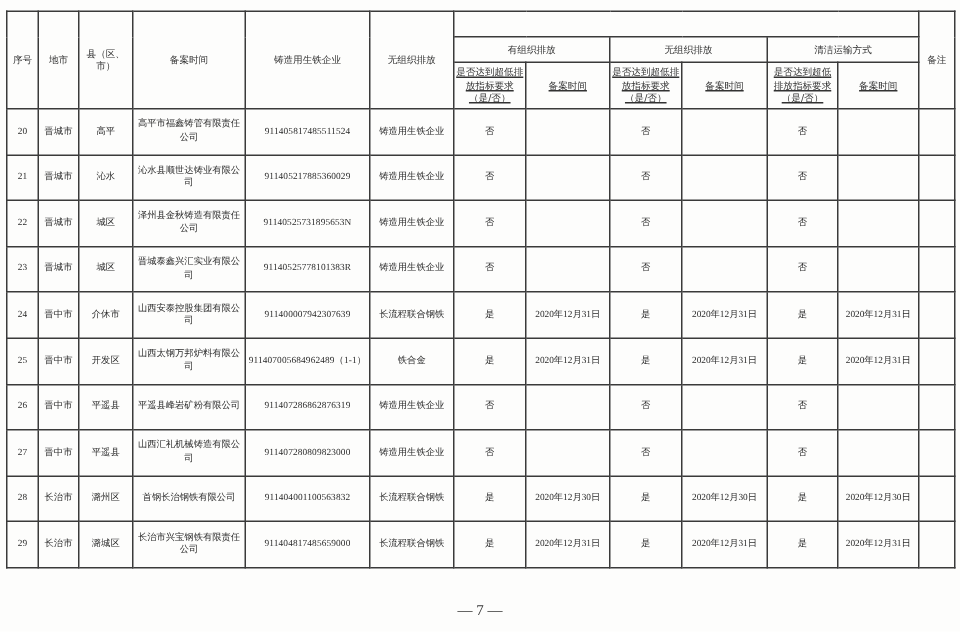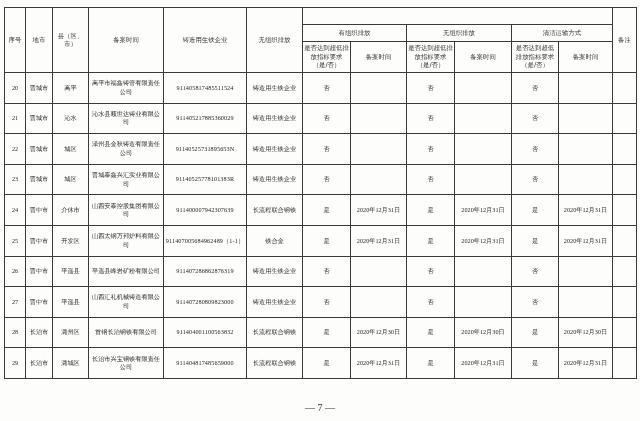--- a/index.html
+++ b/index.html
@@ -39,21 +39,21 @@
       line-height: 8.5px;
       overflow: hidden;
       word-break: break-all;
     }
     table.grid th {
       font-size: 6.4px;
       color: #333;
     }
     tr.top-row th { height: 16px; }
     tr.group-row th { height: 16px; }
-    tr.sub-row th { height: 30px; }
+    tr.sub-row th { height: 30px; text-decoration: underline; }
     tr.data-row td { height: 29.6px; }
     .code { font-family: "Liberation Serif", serif; font-size: 6.4px; letter-spacing: 0.1px; }
     .date { font-family: "Liberation Serif", serif; font-size: 6.2px; }
     .num { font-family: "Liberation Serif", serif; font-size: 6.8px; }
     .company { font-size: 6.2px; line-height: 9px; padding: 0 3px; }
     .page-number {
       position: absolute;
       left: 0;
       width: 640px;
       top: 402px;

